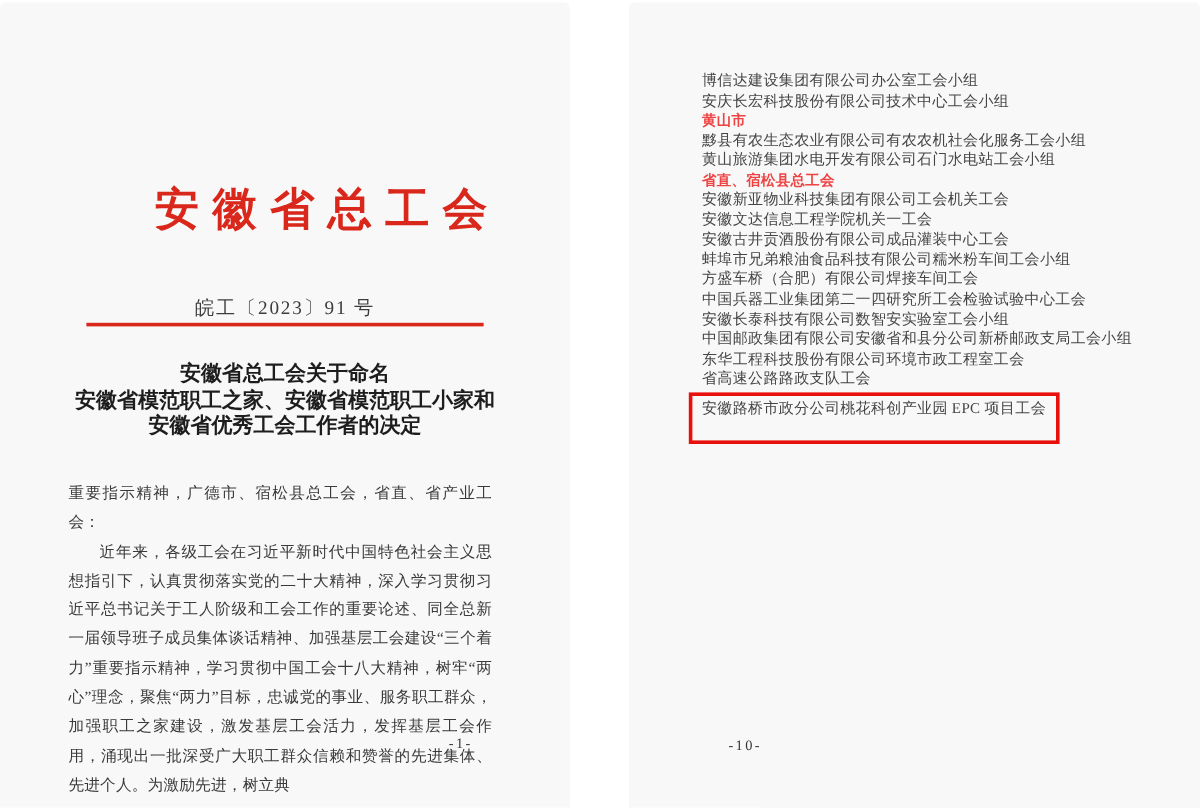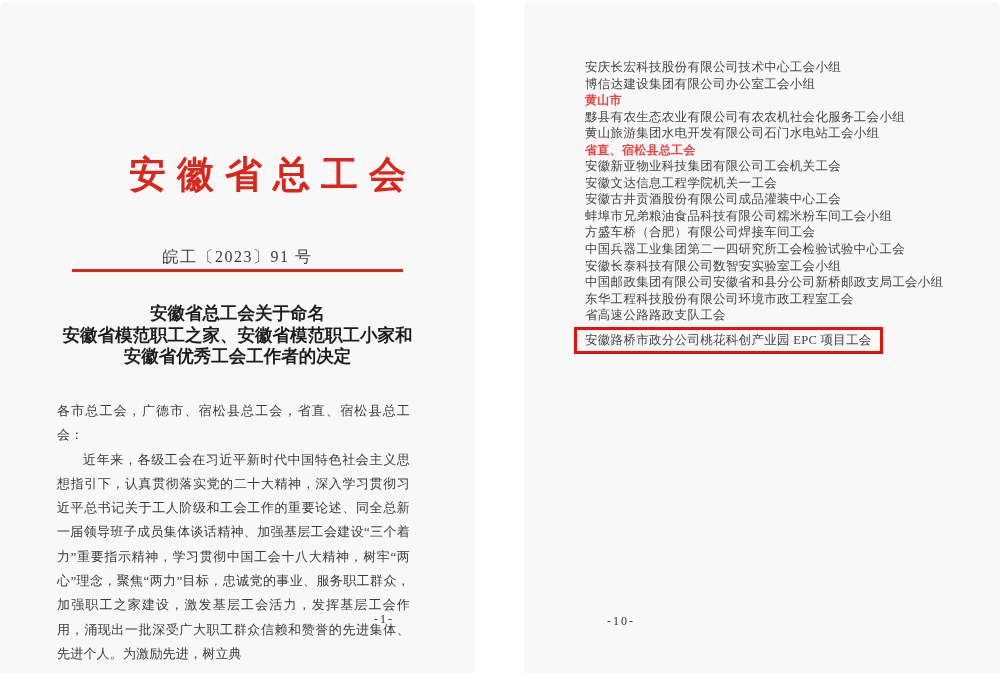--- a/index.html
+++ b/index.html
@@ -36,20 +36,21 @@
   }
   .red-rule{
     position:absolute;top:267px;left:72px;width:331px;height:3px;
     background:var(--accent,#d9281b);
   }
   .doc-title{
     position:absolute;top:301px;left:0;width:100%;
     text-align:center;
     font-size:17.5px;font-weight:700;color:#1d1d1d;
     line-height:21.5px;
+    font-family:Liberation Mono, monospace;
   }
   .body-block{
     position:absolute;top:397px;left:57px;width:353px;
     font-size:13px;line-height:24.3px;color:#3a3a3a;
     text-align:justify;text-justify:inter-ideograph;
     letter-spacing:0.2px;
   }
   .body-block .para{text-indent:2em;}
   .pagenum{
     position:absolute;
@@ -68,47 +69,47 @@
   .union-list .row{height:16.55px;}
   .union-list .row.header{
     font-weight:700;color:#ef4444;
     font-family:"Liberation Sans","DejaVu Sans",sans-serif;
     font-size:12px;
   }
   .union-list .row.boxed{height:auto;margin-top:3px;}
   .red-box{
     display:inline-block;
     border:3px solid var(--highlight,#e8100c);
-    padding:2px 8px 3px 8px;
+    padding:2px 8px 19px 8px;
     margin-left:-11px;
   }
 </style>
 </head>
 <body style="--paper: #f8f8f8; --accent: #d9281b; --highlight: #e8100c; background: rgb(255, 255, 255);">
 
 <div class="page page-left">
   <div class="org-title">安徽省总工会</div>
   <div class="doc-number">皖工〔2023〕91 号</div>
   <div class="red-rule"></div>
   <div class="doc-title">
     <div>安徽省总工会关于命名</div>
     <div>安徽省模范职工之家、安徽省模范职工小家和</div>
     <div>安徽省优秀工会工作者的决定</div>
   </div>
   <div class="body-block">
-    <div>各市总工会，广德市、宿松县总工会，省直、宿松县总工会：</div>
+    <div>重要指示精神，广德市、宿松县总工会，省直、省产业工会：</div>
     <div class="para">近年来，各级工会在习近平新时代中国特色社会主义思想指引下，认真贯彻落实党的二十大精神，深入学习贯彻习近平总书记关于工人阶级和工会工作的重要论述、同全总新一届领导班子成员集体谈话精神、加强基层工会建设“三个着力”重要指示精神，学习贯彻中国工会十八大精神，树牢“两心”理念，聚焦“两力”目标，忠诚党的事业、服务职工群众，加强职工之家建设，激发基层工会活力，发挥基层工会作用，涌现出一批深受广大职工群众信赖和赞誉的先进集体、先进个人。为激励先进，树立典</div>
   </div>
   <div class="pagenum pagenum-left">-1-</div>
 </div>
 
 <div class="page page-right">
   <div class="union-list">
+    <div class="row">博信达建设集团有限公司办公室工会小组</div>
     <div class="row">安庆长宏科技股份有限公司技术中心工会小组</div>
-    <div class="row">博信达建设集团有限公司办公室工会小组</div>
     <div class="row header">黄山市</div>
     <div class="row">黟县有农生态农业有限公司有农农机社会化服务工会小组</div>
     <div class="row">黄山旅游集团水电开发有限公司石门水电站工会小组</div>
     <div class="row header">省直、宿松县总工会</div>
     <div class="row">安徽新亚物业科技集团有限公司工会机关工会</div>
     <div class="row">安徽文达信息工程学院机关一工会</div>
     <div class="row">安徽古井贡酒股份有限公司成品灌装中心工会</div>
     <div class="row">蚌埠市兄弟粮油食品科技有限公司糯米粉车间工会小组</div>
     <div class="row">方盛车桥（合肥）有限公司焊接车间工会</div>
     <div class="row">中国兵器工业集团第二一四研究所工会检验试验中心工会</div>

